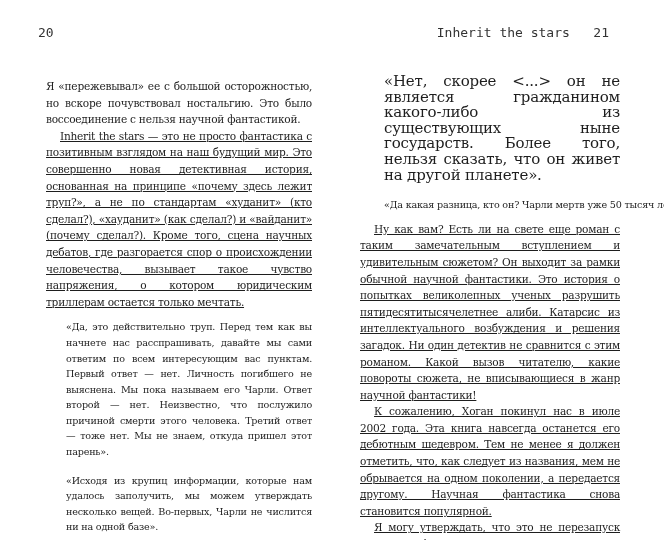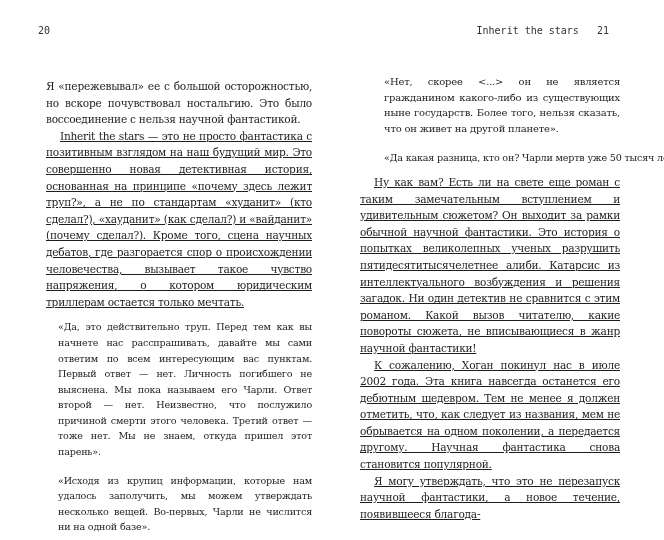--- a/index.html
+++ b/index.html
@@ -9,21 +9,21 @@
     font-family: "DejaVu Serif", "Liberation Serif", serif;
     color: #1e1e1e;
   }
   .page { position: absolute; top: 0; height: 540px; }
   .page-left { left: 0; width: 332px; }
   .page-right { left: 332px; width: 332px; }
 
   .folio {
     position: absolute; top: 25px;
     font-family: "DejaVu Sans Mono", "Liberation Mono", monospace;
-    font-size: 10px; color: #333;
+    font-size: 13px; color: #333;
     white-space: pre;
   }
   .page-left .folio { left: 38px; }
   .page-right .running-head { right: 55px; }
 
   .body-text {
     position: absolute;
     font-size: 10.6px;
     line-height: 16.6px;
     letter-spacing: -0.25px;
@@ -31,25 +31,25 @@
   .page-left .body-text { left: 46px; width: 266px; top: 78px; }
   .page-right .body-text { left: 28px; width: 260px; top: 74px; }
 
   p { margin: 0; text-align: justify; hyphens: manual; }
   p.indent { text-indent: 14px; text-decoration: underline; }
 
   .quote {
     font-size: 9.6px;
     line-height: 15.6px;
     letter-spacing: -0.2px;
-    margin: 9px 0 0 12px;
+    margin: 9px 0 0 20px;
     text-align: justify;
   }
   .quote + .quote { margin-top: 13px; }
-  .page-right .quote-top { margin: 0 0 12px 24px; font-size: 10px; line-height: 15.6px; letter-spacing:-0.2px; text-align: justify;}
+  .page-right .quote-top { margin: 0 0 12px 24px; font-size: 15px; line-height: 15.6px; letter-spacing:-0.2px; text-align: justify;}
   .page-right .quote-short { margin: 14px 0 8px 24px; font-size: 9.6px; line-height: 15.6px; letter-spacing:-0.2px; white-space: nowrap;}
 </style>
 </head>
 <body>
 
 <div class="page page-left">
   <div class="folio">20</div>
   <div class="body-text">
     <p>Я «пережевывал» ее с большой осторожностью, но вскоре почувствовал ностальгию. Это было воссоединение с нельзя научной фантастикой.</p>
     <p class="indent">Inherit the stars — это не просто фантастика с позитивным взглядом на наш будущий мир. Это совершенно новая детективная история, основанная на принципе «почему здесь лежит труп?», а не по стандартам «худанит» (кто сделал?), «хауданит» (как сделал?) и «вайданит» (почему сделал?). Кроме того, сцена научных дебатов, где разгорается спор о происхождении человечества, вызывает такое чувство напряжения, о котором юридическим триллерам остается только мечтать.</p>

